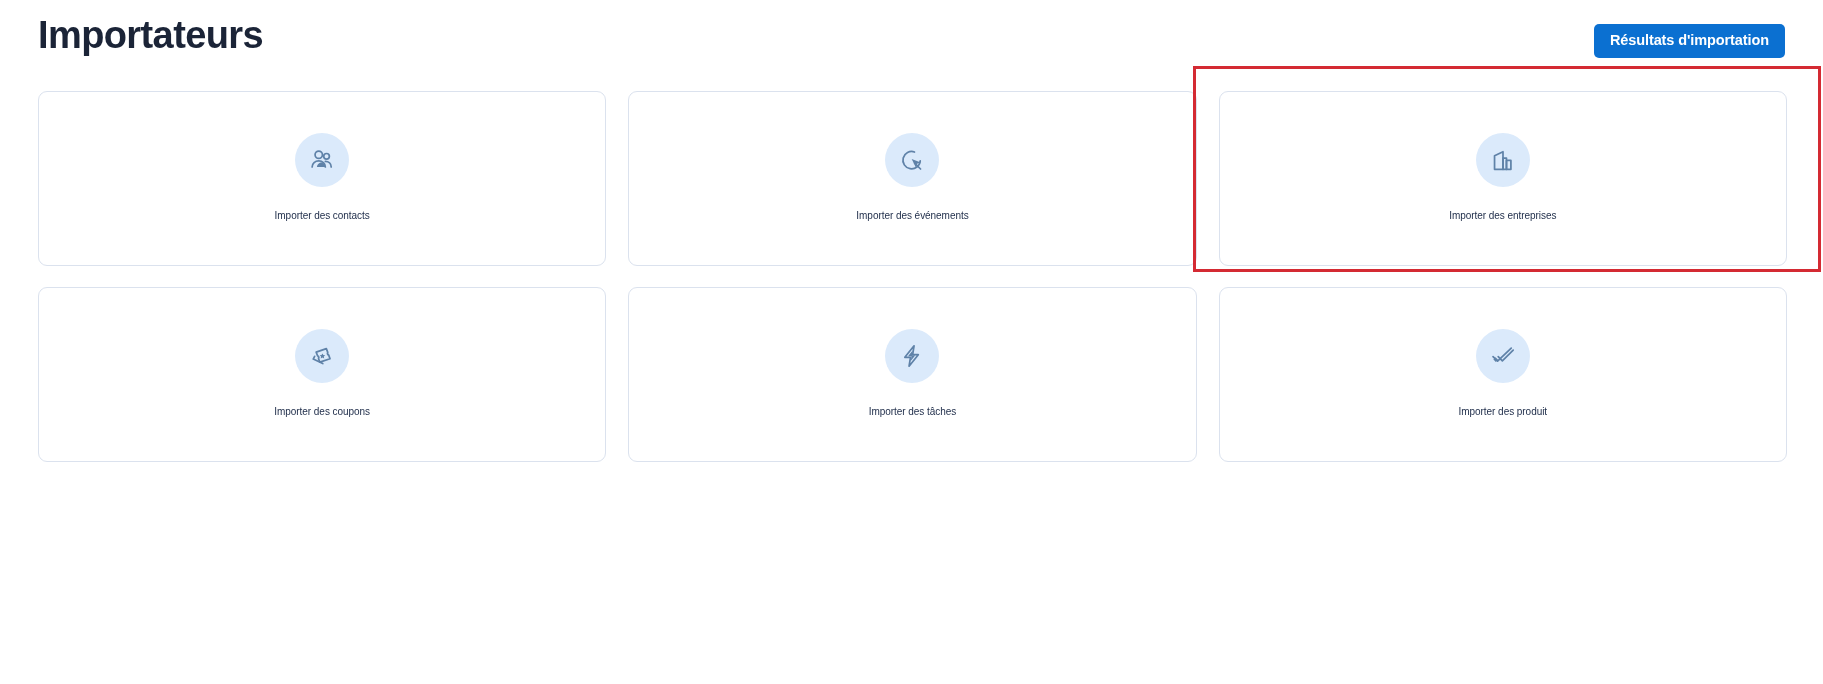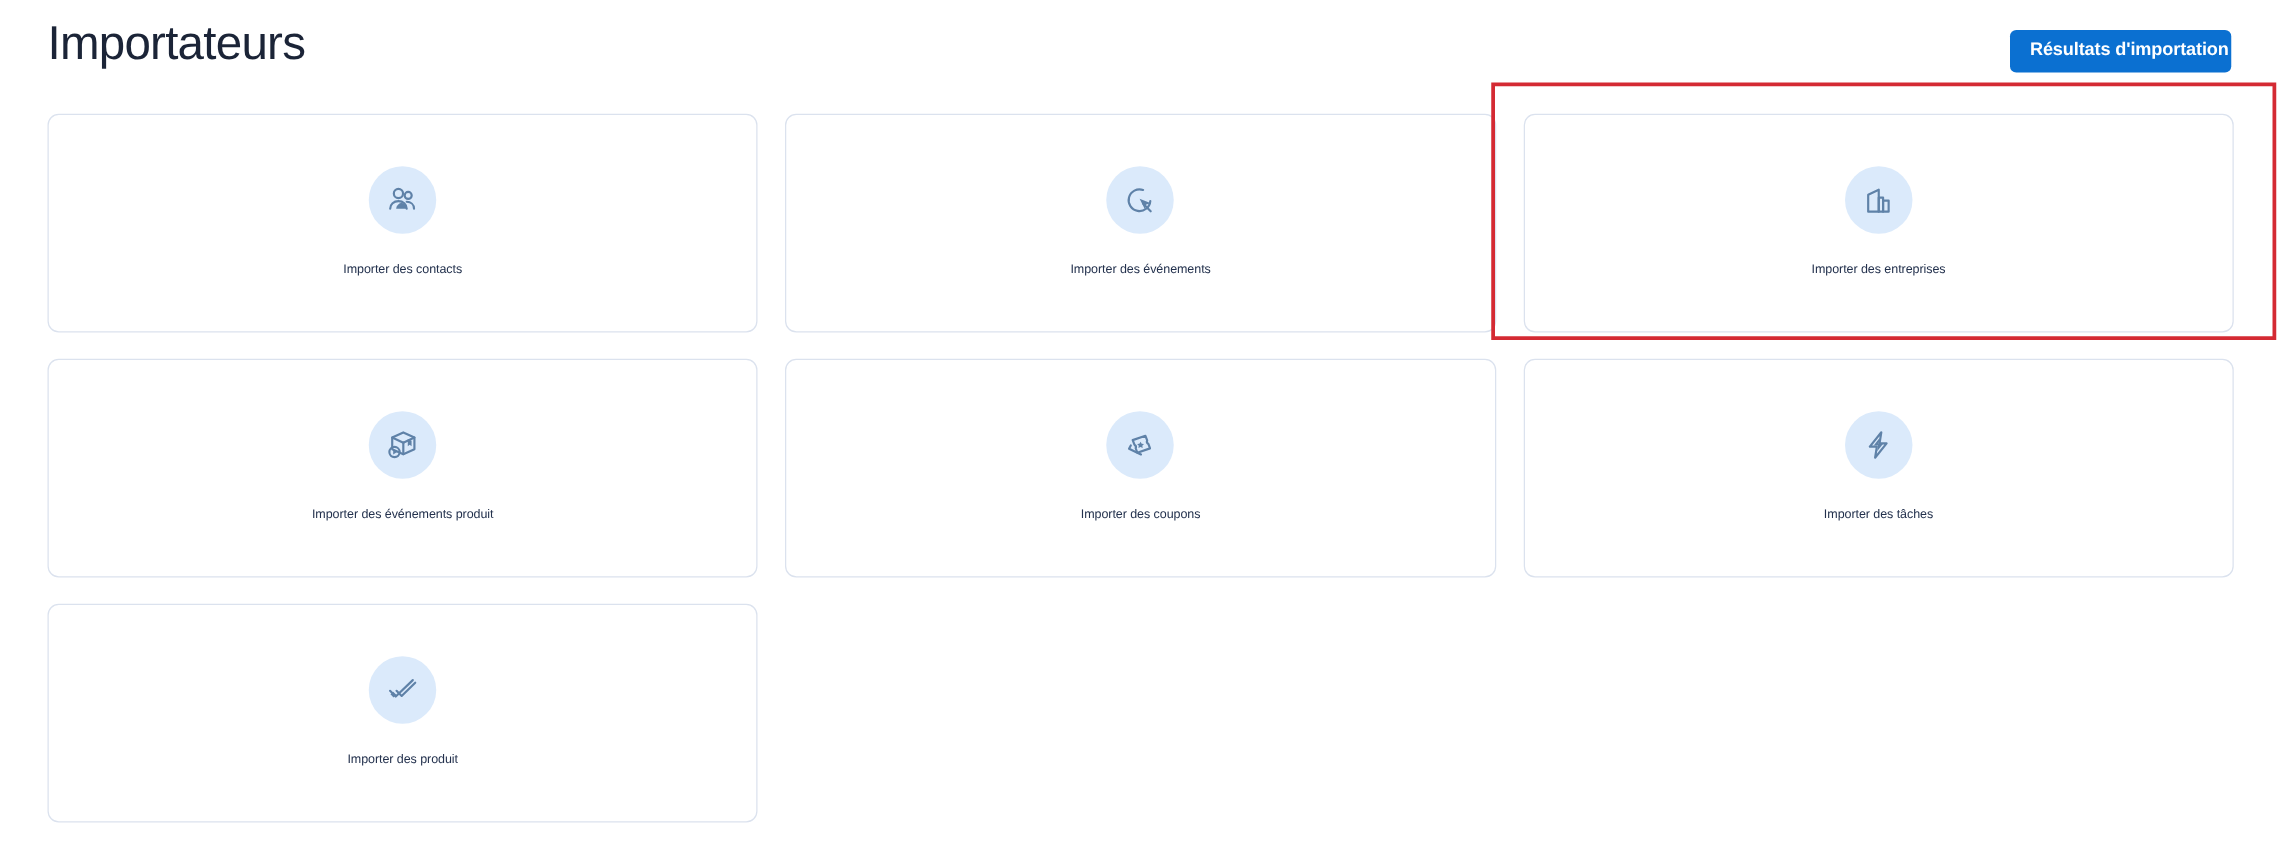--- a/index.html
+++ b/index.html
@@ -32,42 +32,42 @@
     right: 38px;
     height: 58px;
   }
   .page-title {
     position: absolute;
     left: 0;
     top: 0;
     margin: 0;
     font-size: 38px;
     line-height: 54px;
-    font-weight: 400;
+    font-weight: 700;
     letter-spacing: -0.6px;
     color: #1b2437;
     white-space: nowrap;
   }
   .header-actions {
     position: absolute;
     right: 0;
     top: 16px;
   }
   .btn-primary {
     display: inline-block;
     background: #0b70d1;
     color: #ffffff;
     border: none;
     border-radius: 5px;
     font-family: "Liberation Sans", sans-serif;
     font-size: 14.5px;
     font-weight: 700;
     letter-spacing: -0.1px;
     line-height: 1;
-    padding: 9px 2px 10px 16px;
+    padding: 9px 16px 10px 16px;
     cursor: pointer;
     white-space: nowrap;
   }
 
   
   .cards-grid {
     position: absolute;
     left: 38px;
     top: 91px;
     width: 1749px;
@@ -178,33 +178,20 @@
             <path d="M4.2 8.1 12 4.4v16.2H4.2z"></path>
             <path d="M12 10.2h3.2v10.4H12z"></path>
             <path d="M15.2 12.4h4.1v8.2h-4.1z"></path>
           </svg>
         </div>
         <div class="card-label">Importer des entreprises</div>
       </div>
       <div class="import-card">
         <div class="card-icon-badge">
           <svg viewBox="0 0 24 24">
-            <path d="M12.6 2.7 20.8 6.5v8.6l-8.2 3.7-8.2-3.7V6.5z"></path>
-            <path d="M4.4 6.5l8.2 3.8 8.2-3.8"></path>
-            <path d="M12.6 10.3v8.5"></path>
-            <path class="solid" d="M15.9 7.5l2.8 1.3v4.1l-1.4-1-1.4 1z"></path>
-            <circle cx="6.1" cy="17.2" r="3.8"></circle>
-            <path class="solid" d="M5.1 15.4l2.9 1.8-2.9 1.8z"></path>
-          </svg>
-        </div>
-        <div class="card-label">Importer des événements produit</div>
-      </div>
-      <div class="import-card">
-        <div class="card-icon-badge">
-          <svg viewBox="0 0 24 24">
             <path d="M6.6 8.4 16 5.2l1.3 3.4a2 2 0 0 0 .9 2.6l1.2 3.3-9.4 3.2-1.2-3.3a2 2 0 0 0-.9-2.6z"></path>
             <path class="solid" d="M12.4 9.6l.85 1.5 1.7.25-1.25 1.2.3 1.7-1.6-.85-1.6.85.3-1.7-1.25-1.2 1.7-.25z"></path>
             <path d="M5.2 12.3 3.9 14.8l8.8 4.2"></path>
           </svg>
         </div>
         <div class="card-label">Importer des coupons</div>
       </div>
       <div class="import-card">
         <div class="card-icon-badge">
           <svg viewBox="0 0 24 24">

